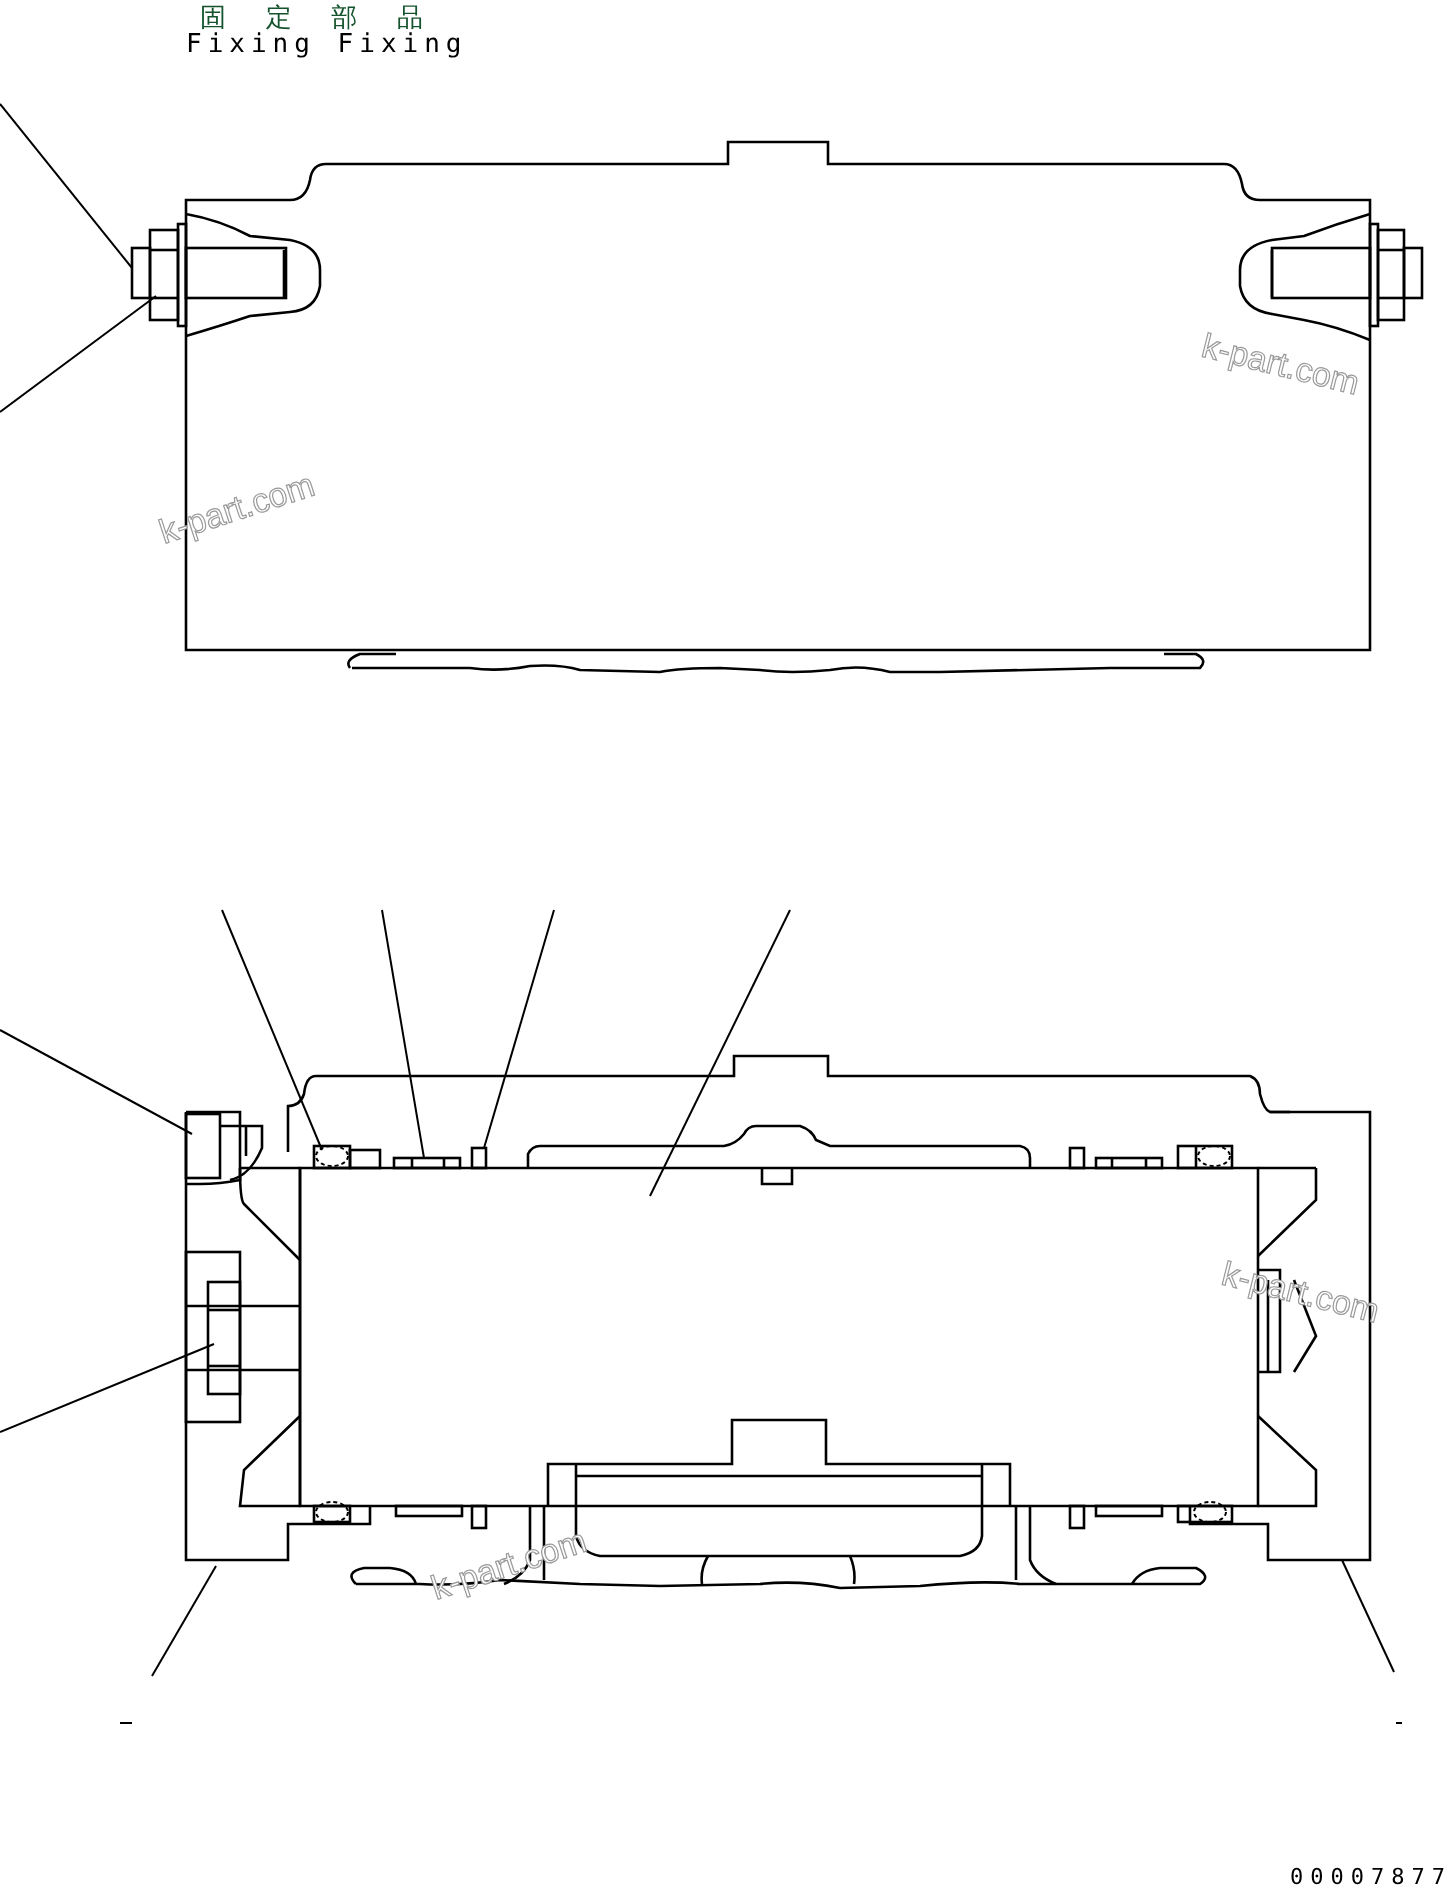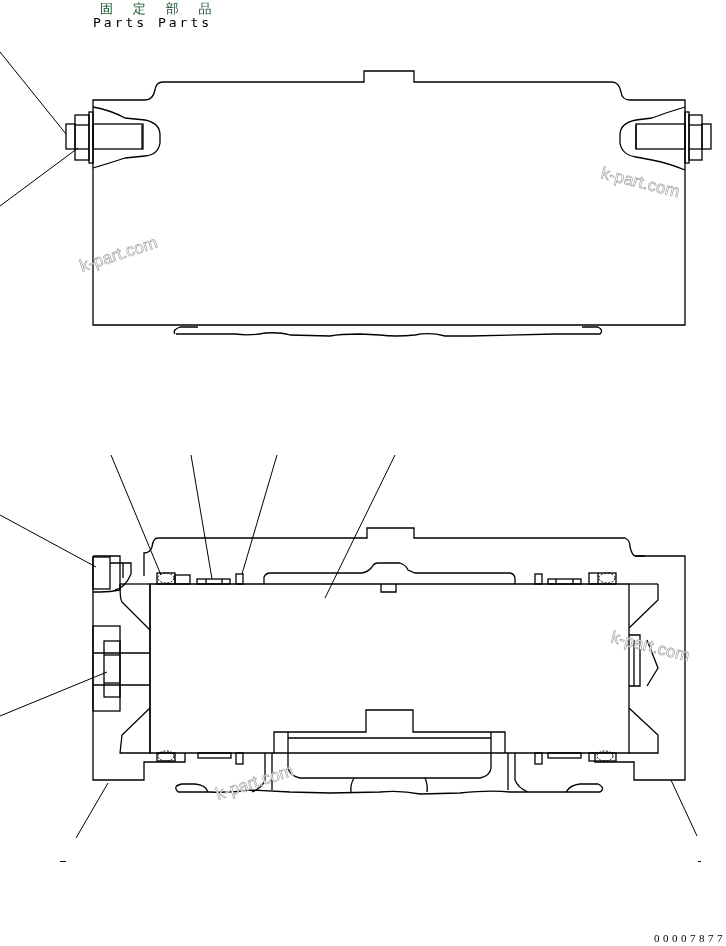--- a/index.html
+++ b/index.html
@@ -1,31 +1,31 @@
 <!DOCTYPE html>
 <html><head>
   <meta charset="utf-8">
   <style>
     html, body { margin: 0; padding: 0; background: #ffffff; }
     body { width: 726px; height: 946px; position: relative; overflow: hidden; font-family: "DejaVu Sans Mono", monospace; }
     .title-jp { position: absolute; left: 100px; top: 0px; font-size: 13px; letter-spacing: 6px; color: #14532d; white-space: nowrap; }
     .title-en { position: absolute; left: 93px; top: 15px; font-size: 13px; letter-spacing: 3px; color: #000; white-space: nowrap; font-family: "DejaVu Sans Mono", monospace; }
-    .drawing-num { position: absolute; right: 0px; top: 932px; font-size: 11px; letter-spacing: 3.5px; color: #000; white-space: nowrap; font-family: Liberation Serif, serif; }
+    .drawing-num { position: absolute; right: 0px; top: 932px; font-size: 11px; letter-spacing: 3.5px; color: #000; white-space: nowrap; }
     svg.drawing { position: absolute; left: 0; top: 0; }
     .ln { fill: none; stroke: #000; stroke-width: 1.3; }
     .ld { fill: none; stroke: #000; stroke-width: 1; }
     .seal { fill: none; stroke: #000; stroke-width: 1; stroke-dasharray: 2 1.5; }
     .wm { font-family: "Liberation Sans", sans-serif; font-size: 17px; fill: #ffffff; stroke: #9a9a9a; stroke-width: 0.6; }
     .dash { position: absolute; width: 6px; height: 1px; background: #000; }
   </style>
 </head>
 <body>
 
 <div class="title-jp">固 定 部 品</div>
-<div class="title-en">Parts Parts</div>
+<div class="title-en">Fixing Fixing</div>
 
 <svg class="drawing" width="726" height="946" viewBox="0 0 726 946">
 
   <g>
 
     <path class="ln" d="M93,100 L93,325 L685,325 L685,100 L630,100 Q622,100 621,92 Q619,82 612,82 L414,82 L414,71 L364,71 L364,82 L163,82 Q156,82 155,90 Q153,100 145,100 Z"></path>
 
     <path class="ln" d="M175,334 Q172,330 180,327 L198,327 M176,334 L235,334 Q250,336 265,333 Q280,332 290,335 L330,336 Q340,334 360,334 L380,335 Q395,337 415,335 Q430,332 445,336 L470,336 L555,334 L600,334 Q604,330 598,327 L582,327"></path>
 
     <g>

